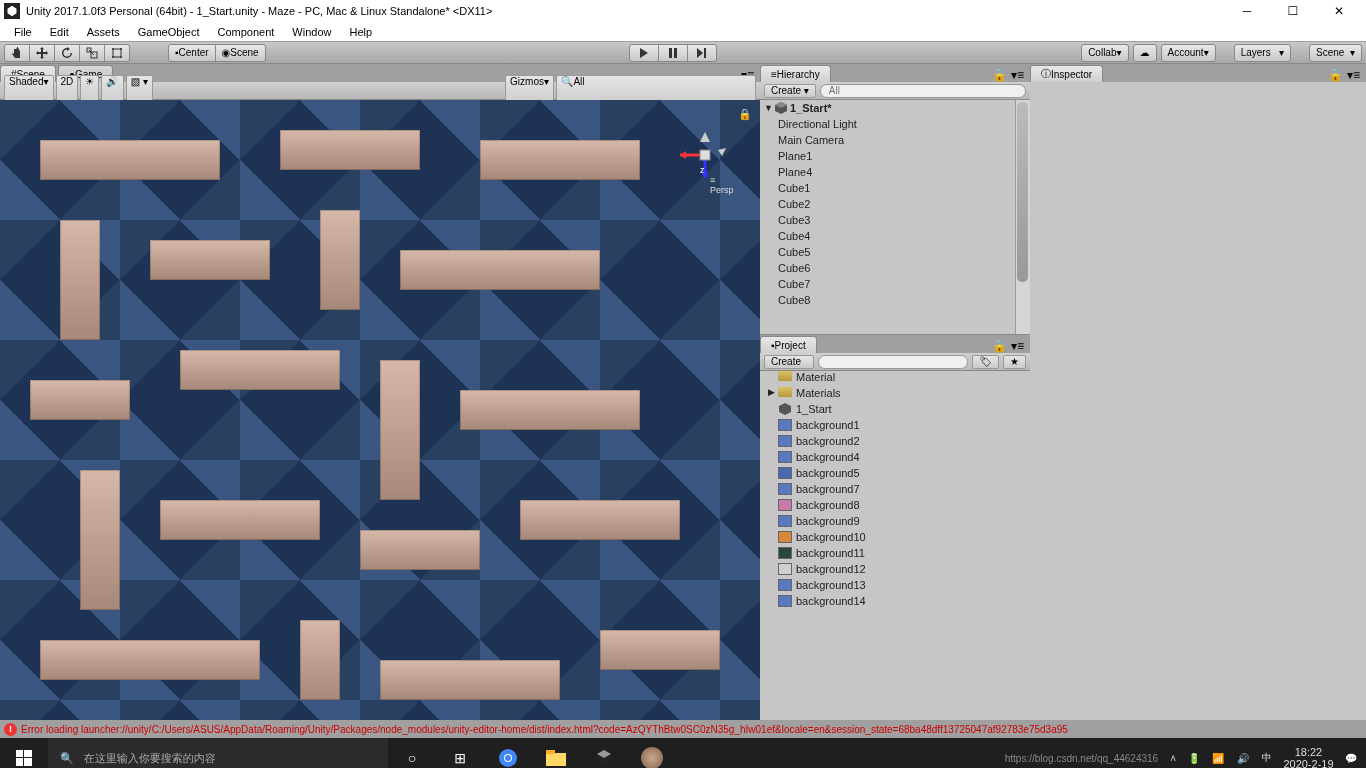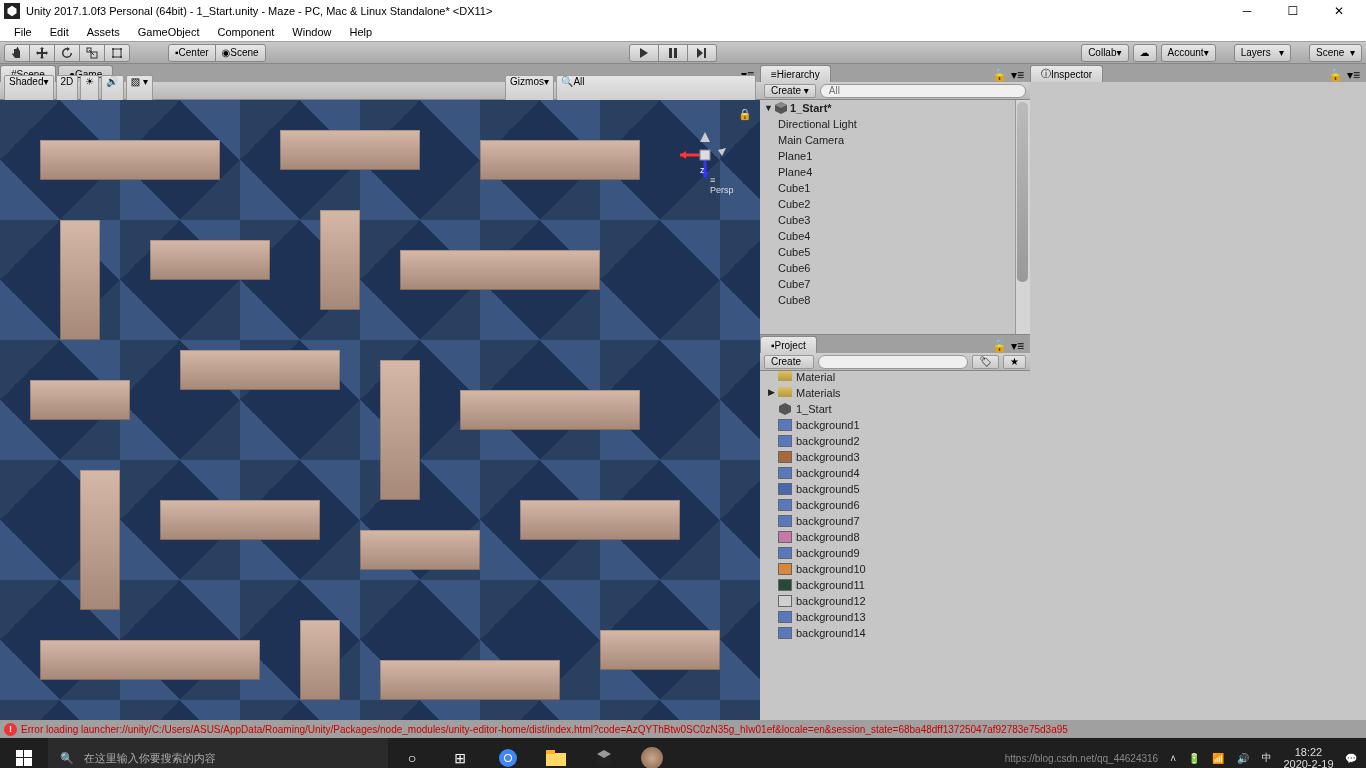--- a/index.html
+++ b/index.html
@@ -291,24 +291,22 @@
       </div>
       <div class="panel-body">
         <div id="project-items">
             <div class="p-row"><span style="width:10px"></span><span class="fold-ic"></span>Material</div>
             <div class="p-row"><span style="width:10px;font-size:9px">▶</span><span class="fold-ic"></span>Materials</div>
             <div class="p-row"><span style="width:10px"></span><svg width="14" height="12" viewBox="0 0 14 12" style="margin-right:4px">
                 <polygon points="7,0 13,3 13,9 7,12 1,9 1,3" fill="#555"></polygon>
               </svg>1_Start</div>
             <div class="p-row"><span style="width:10px"></span><span class="thumb-ic" style="background:#5878c0"></span>background1</div>
             <div class="p-row"><span style="width:10px"></span><span class="thumb-ic" style="background:#5878c0"></span>background2</div>
-            <div class="p-row"><span style="width:10px"></span><span class="thumb-ic" style="background:#a86838"></span>background3</div>
             <div class="p-row"><span style="width:10px"></span><span class="thumb-ic" style="background:#5878c0"></span>background4</div>
             <div class="p-row"><span style="width:10px"></span><span class="thumb-ic" style="background:#4868b0"></span>background5</div>
-            <div class="p-row"><span style="width:10px"></span><span class="thumb-ic" style="background:#5878c0"></span>background6</div>
             <div class="p-row"><span style="width:10px"></span><span class="thumb-ic" style="background:#5878c0"></span>background7</div>
             <div class="p-row"><span style="width:10px"></span><span class="thumb-ic" style="background:#c878a8"></span>background8</div>
             <div class="p-row"><span style="width:10px"></span><span class="thumb-ic" style="background:#5878c0"></span>background9</div>
             <div class="p-row"><span style="width:10px"></span><span class="thumb-ic" style="background:#d88838"></span>background10</div>
             <div class="p-row"><span style="width:10px"></span><span class="thumb-ic" style="background:#284838"></span>background11</div>
             <div class="p-row"><span style="width:10px"></span><span class="thumb-ic" style="background:#d0d0d0"></span>background12</div>
             <div class="p-row"><span style="width:10px"></span><span class="thumb-ic" style="background:#5878c0"></span>background13</div>
             <div class="p-row"><span style="width:10px"></span><span class="thumb-ic" style="background:#5878c0"></span>background14</div>
           </div>
       </div>

